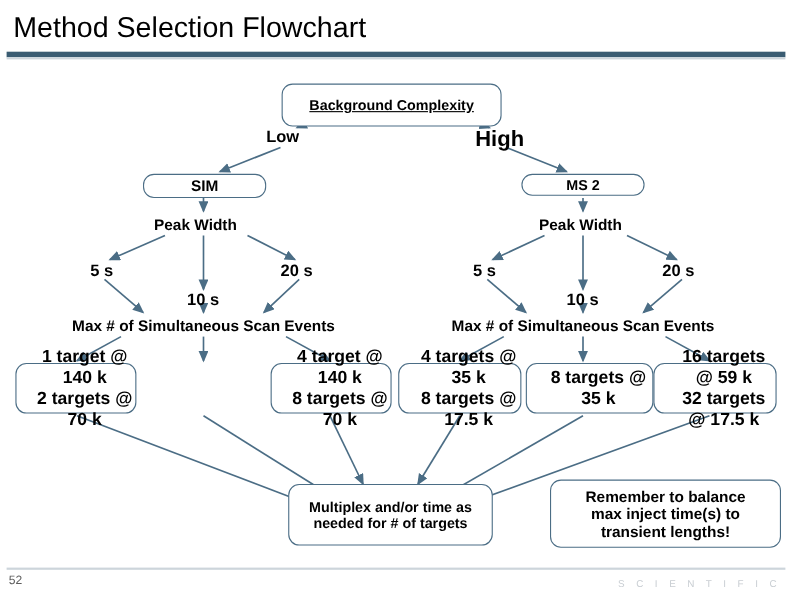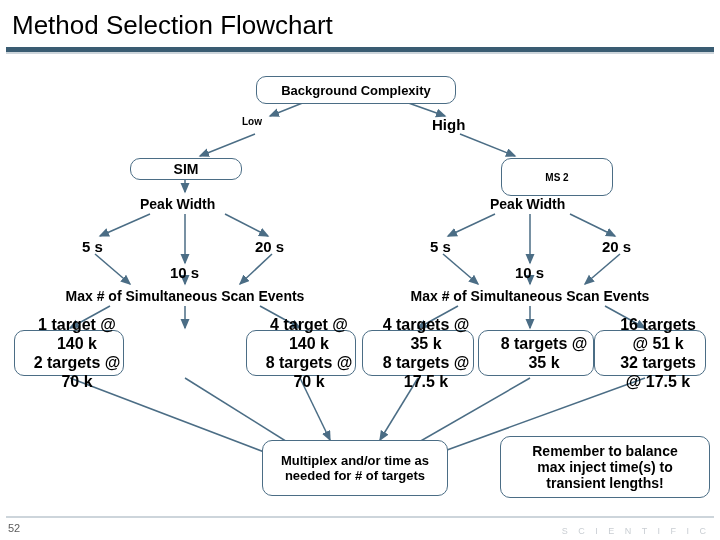--- a/index.html
+++ b/index.html
@@ -133,57 +133,57 @@
     <line x1="605" y1="248" x2="645" y2="270" stroke="#4b6d85" stroke-width="1.5" marker-end="url(#ah)"></line>
 
     <line x1="70" y1="320" x2="280" y2="400" stroke="#4b6d85" stroke-width="1.5" marker-end="url(#ah)"></line>
     <line x1="185" y1="320" x2="300" y2="392" stroke="#4b6d85" stroke-width="1.5" marker-end="url(#ah)"></line>
     <line x1="300" y1="320" x2="330" y2="382" stroke="#4b6d85" stroke-width="1.5" marker-end="url(#ah)"></line>
     <line x1="418" y1="320" x2="380" y2="382" stroke="#4b6d85" stroke-width="1.5" marker-end="url(#ah)"></line>
     <line x1="530" y1="320" x2="405" y2="392" stroke="#4b6d85" stroke-width="1.5" marker-end="url(#ah)"></line>
     <line x1="645" y1="320" x2="425" y2="400" stroke="#4b6d85" stroke-width="1.5" marker-end="url(#ah)"></line>
   </svg>
 
-  <div class="box" style="left:256px; top:18px; width:200px; height:28px; font-size:13px;">Background Complexity</div>
+  <div class="box" style="left:256px; top:18px; width:200px; height:39px; font-size:13px;text-decoration:underline;">Background Complexity</div>
 
-  <div class="label" style="left:242px; top:58px; font-size:10px;">Low</div>
-  <div class="label" style="left:432px; top:58px; font-size:15px;">High</div>
+  <div class="label" style="left:242px; top:58px; font-size:15px;">Low</div>
+  <div class="label" style="left:432px; top:58px; font-size:20px;">High</div>
 
   <div class="box" style="left:130px; top:100px; width:112px; height:22px; font-size:14px;">SIM</div>
   <div class="label" style="left:140px; top:138px; font-size:14px;">Peak Width</div>
   <div class="label" style="left:82px; top:180px; font-size:15px;">5 s</div>
   <div class="label" style="left:170px; top:206px; font-size:15px;">10 s</div>
   <div class="label" style="left:255px; top:180px; font-size:15px;">20 s</div>
   <div class="label" style="left:45px; top:230px; width:280px; font-size:14px;">Max # of Simultaneous Scan Events</div>
 
   <div class="box narrow" style="left:14px; top:272px; width:110px; height:46px;">
     <div>1 target @ 140 k</div>
     <div>2 targets @ 70 k</div>
   </div>
   <div class="box narrow" style="left:246px; top:272px; width:110px; height:46px;">
     <div>4 target @ 140 k</div>
     <div>8 targets @ 70 k</div>
   </div>
 
-  <div class="box" style="left:501px; top:100px; width:112px; height:38px; font-size:10px;">MS 2</div>
+  <div class="box" style="left:474px; top:100px; width:112px; height:20px; font-size:13px;">MS 2</div>
   <div class="label" style="left:490px; top:138px; font-size:14px;">Peak Width</div>
   <div class="label" style="left:430px; top:180px; font-size:15px;">5 s</div>
   <div class="label" style="left:515px; top:206px; font-size:15px;">10 s</div>
   <div class="label" style="left:602px; top:180px; font-size:15px;">20 s</div>
   <div class="label" style="left:390px; top:230px; width:280px; font-size:14px;">Max # of Simultaneous Scan Events</div>
 
   <div class="box narrow" style="left:362px; top:272px; width:112px; height:46px;">
     <div>4 targets @ 35 k</div>
     <div>8 targets @ 17.5 k</div>
   </div>
   <div class="box narrow" style="left:478px; top:272px; width:116px; height:46px;">
     <div>8 targets @ 35 k</div>
   </div>
   <div class="box narrow" style="left:594px; top:272px; width:112px; height:46px;">
-    <div>16 targets @ 51 k</div>
+    <div>16 targets @ 59 k</div>
     <div>32 targets @ 17.5 k</div>
   </div>
 
   <div class="box" style="left:262px; top:382px; width:186px; height:56px; font-size:13px; padding:2px 2px;">Multiplex and/or time as needed for # of targets</div>
   <div class="box" style="left:500px; top:378px; width:210px; height:62px; font-size:14px; padding:2px 24px;">Remember to balance max inject time(s) to transient lengths!</div>
 
 </div>
 
 <div class="bottomrule"></div>
 <div class="pagenum">52</div>

